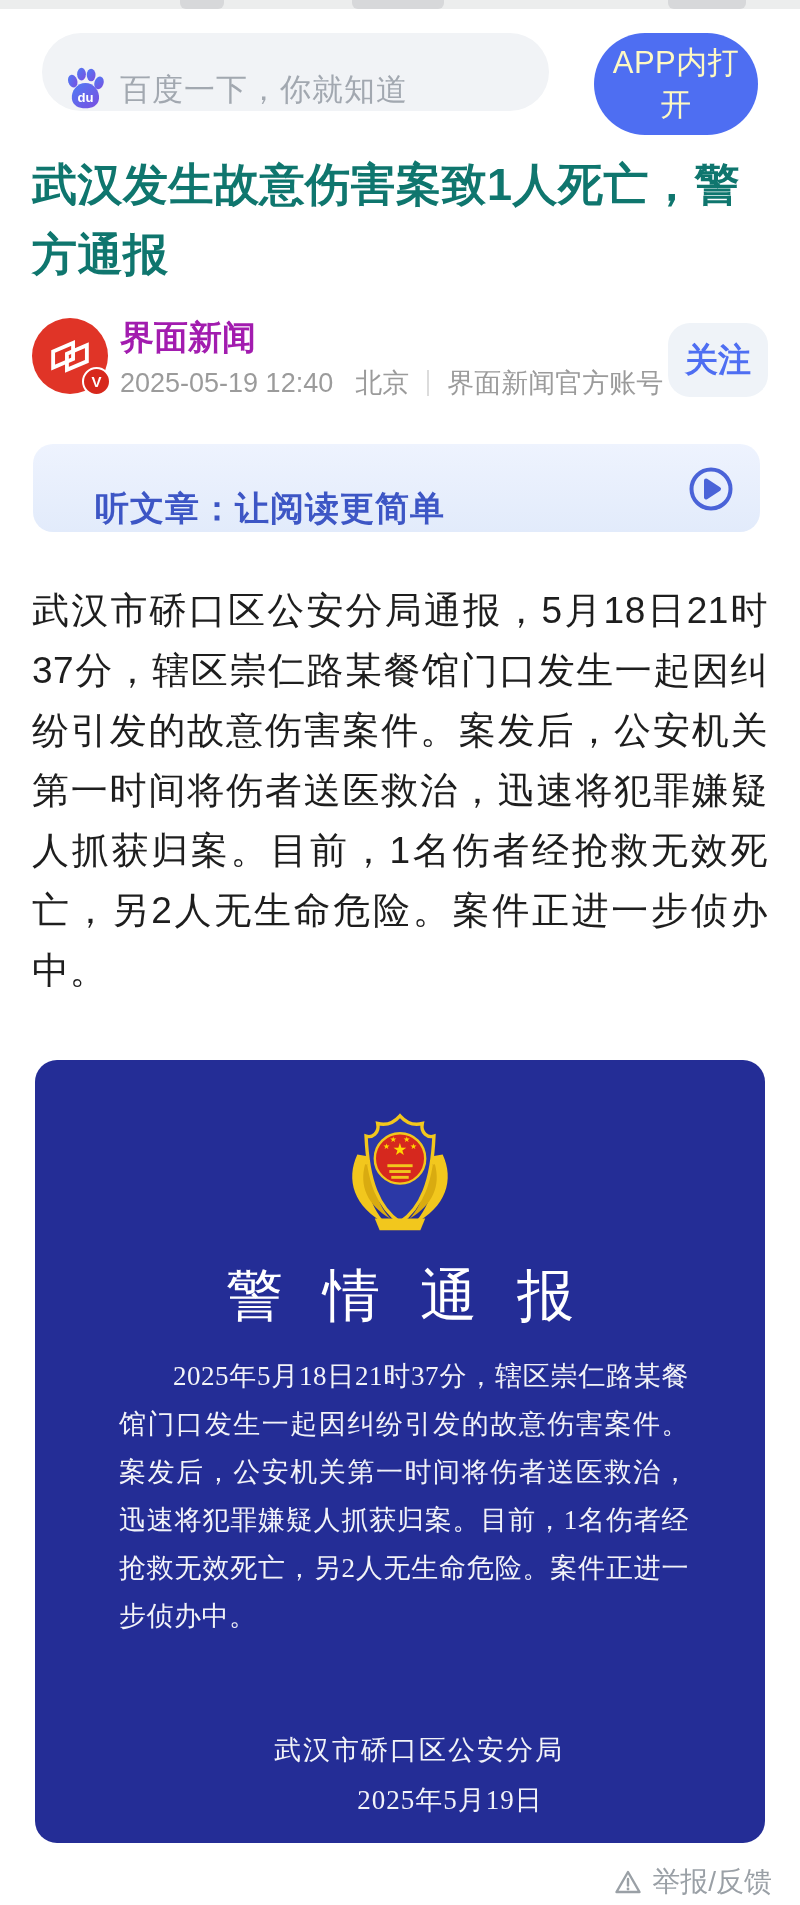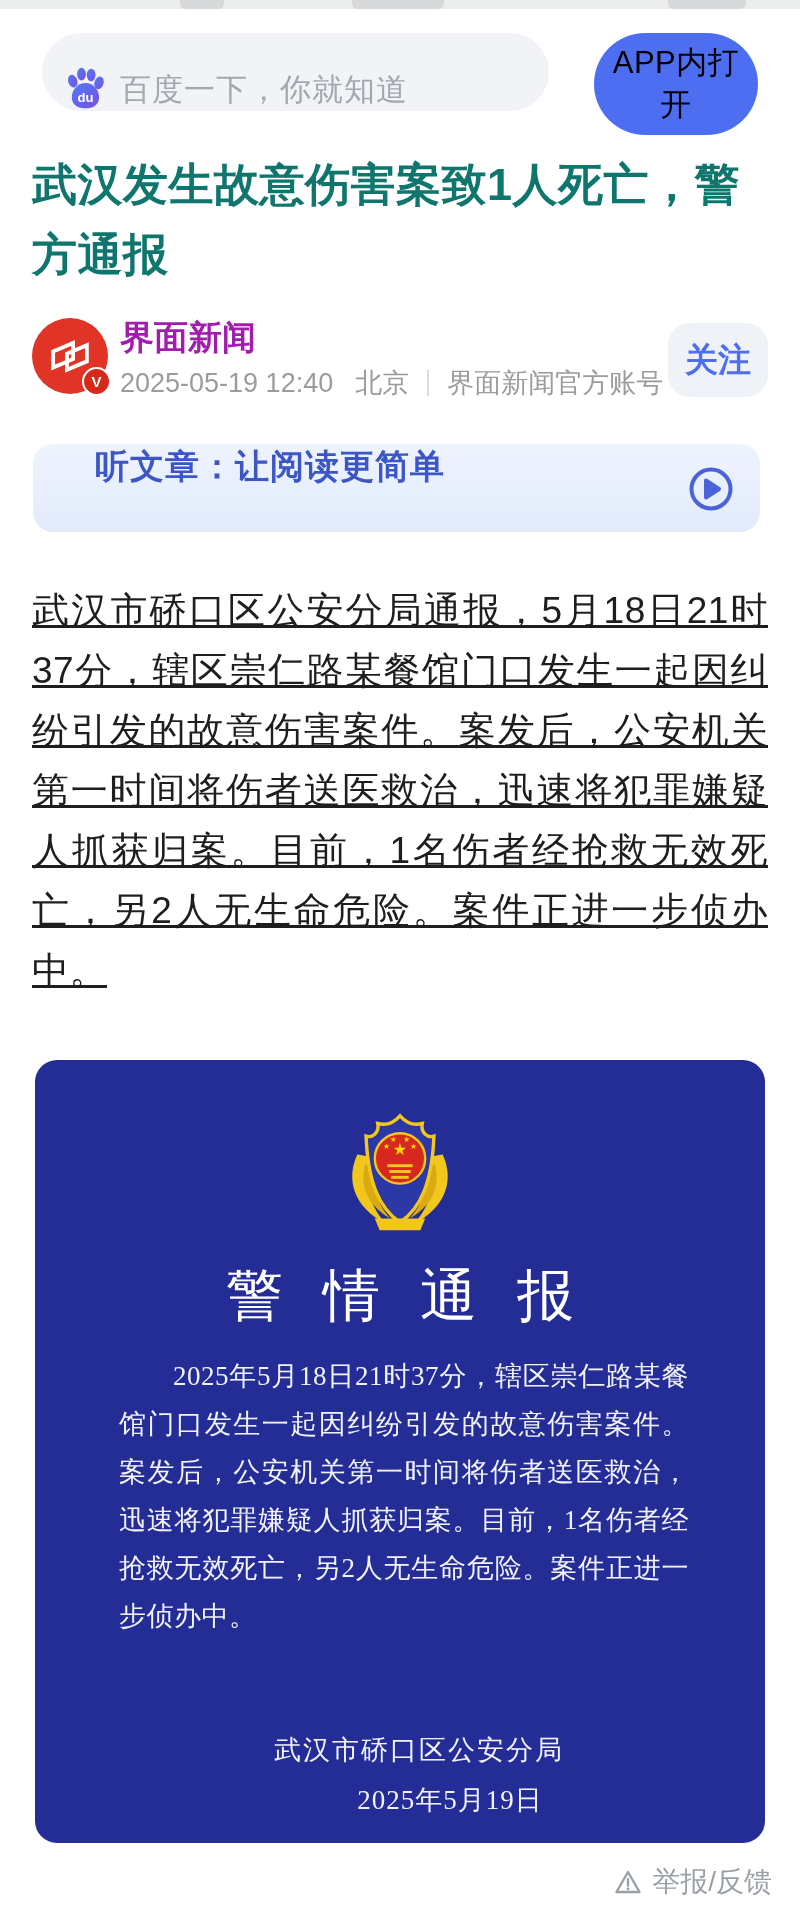--- a/index.html
+++ b/index.html
@@ -21,21 +21,21 @@
     background:#f1f3f6;border-radius:51px;display:flex;align-items:flex-end;
     box-sizing:border-box;padding-left:22px;
   }
   .baidu-icon{width:42px;height:44px;flex:0 0 auto;}
   .search-placeholder{
     margin-left:14px;font-size:31px;color:#a2a8b0;letter-spacing:1px;
     white-space:nowrap;
   }
   .app-open-btn{
     position:absolute;top:33px;left:594px;width:164px;height:102px;
-    background:#4e6ef2;border-radius:51px;color:#000000;font-size:31px;
+    background:#4e6ef2;border-radius:51px;color:#fef9c3;font-size:31px;
     display:flex;align-items:center;justify-content:center;border:none;
     letter-spacing:0.5px;
   }
   
   .article-title{
     position:absolute;top:150px;left:32px;width:736px;
     font-size:45px;line-height:70px;font-weight:bold;color:#0f766e;
     letter-spacing:0.5px;margin:0;
   }
   
@@ -60,30 +60,29 @@
   .meta-sep{display:inline-block;width:0;height:26px;border-left:2px solid #dcdcdc;margin:0 18px;}
   .follow-btn{
     position:absolute;right:0;top:8px;width:100px;height:74px;border:none;
     background:#eff3f8;border-radius:22px;color:#4e6ef2;font-size:33px;font-weight:bold;
     display:flex;align-items:center;justify-content:center;
   }
   
   .audio-bar{
     position:absolute;top:444px;left:33px;width:727px;height:88px;border-radius:20px;
     background:linear-gradient(180deg,#eef3fe 0%,#e2ebfb 100%);
-    display:flex;align-items:flex-start;box-sizing:border-box;padding-left:62px;
+    display:flex;align-items:flex-end;box-sizing:border-box;padding-left:62px;
   }
   .audio-label{font-size:34px;font-weight:bold;color:#3d56c5;letter-spacing:1px;}
   .play-btn{position:absolute;right:26px;top:22px;width:46px;height:46px;background:none;border:none;padding:0;}
   
   .article-body{
     position:absolute;top:581px;left:32px;width:736px;margin:0;
     font-size:37px;line-height:60px;color:#1e1e1e;text-align:justify;
     letter-spacing:0.5px;
-    text-decoration:underline;
   }
   
   .notice-card{
     position:absolute;top:1060px;left:35px;width:730px;height:783px;
     background:#242d96;border-radius:22px;overflow:hidden;
     font-family:"Liberation Serif","DejaVu Serif",serif;
   }
   .emblem{position:absolute;top:48px;left:50%;transform:translateX(-50%);}
   .notice-title{
     position:absolute;top:198px;left:0;width:100%;text-align:center;

